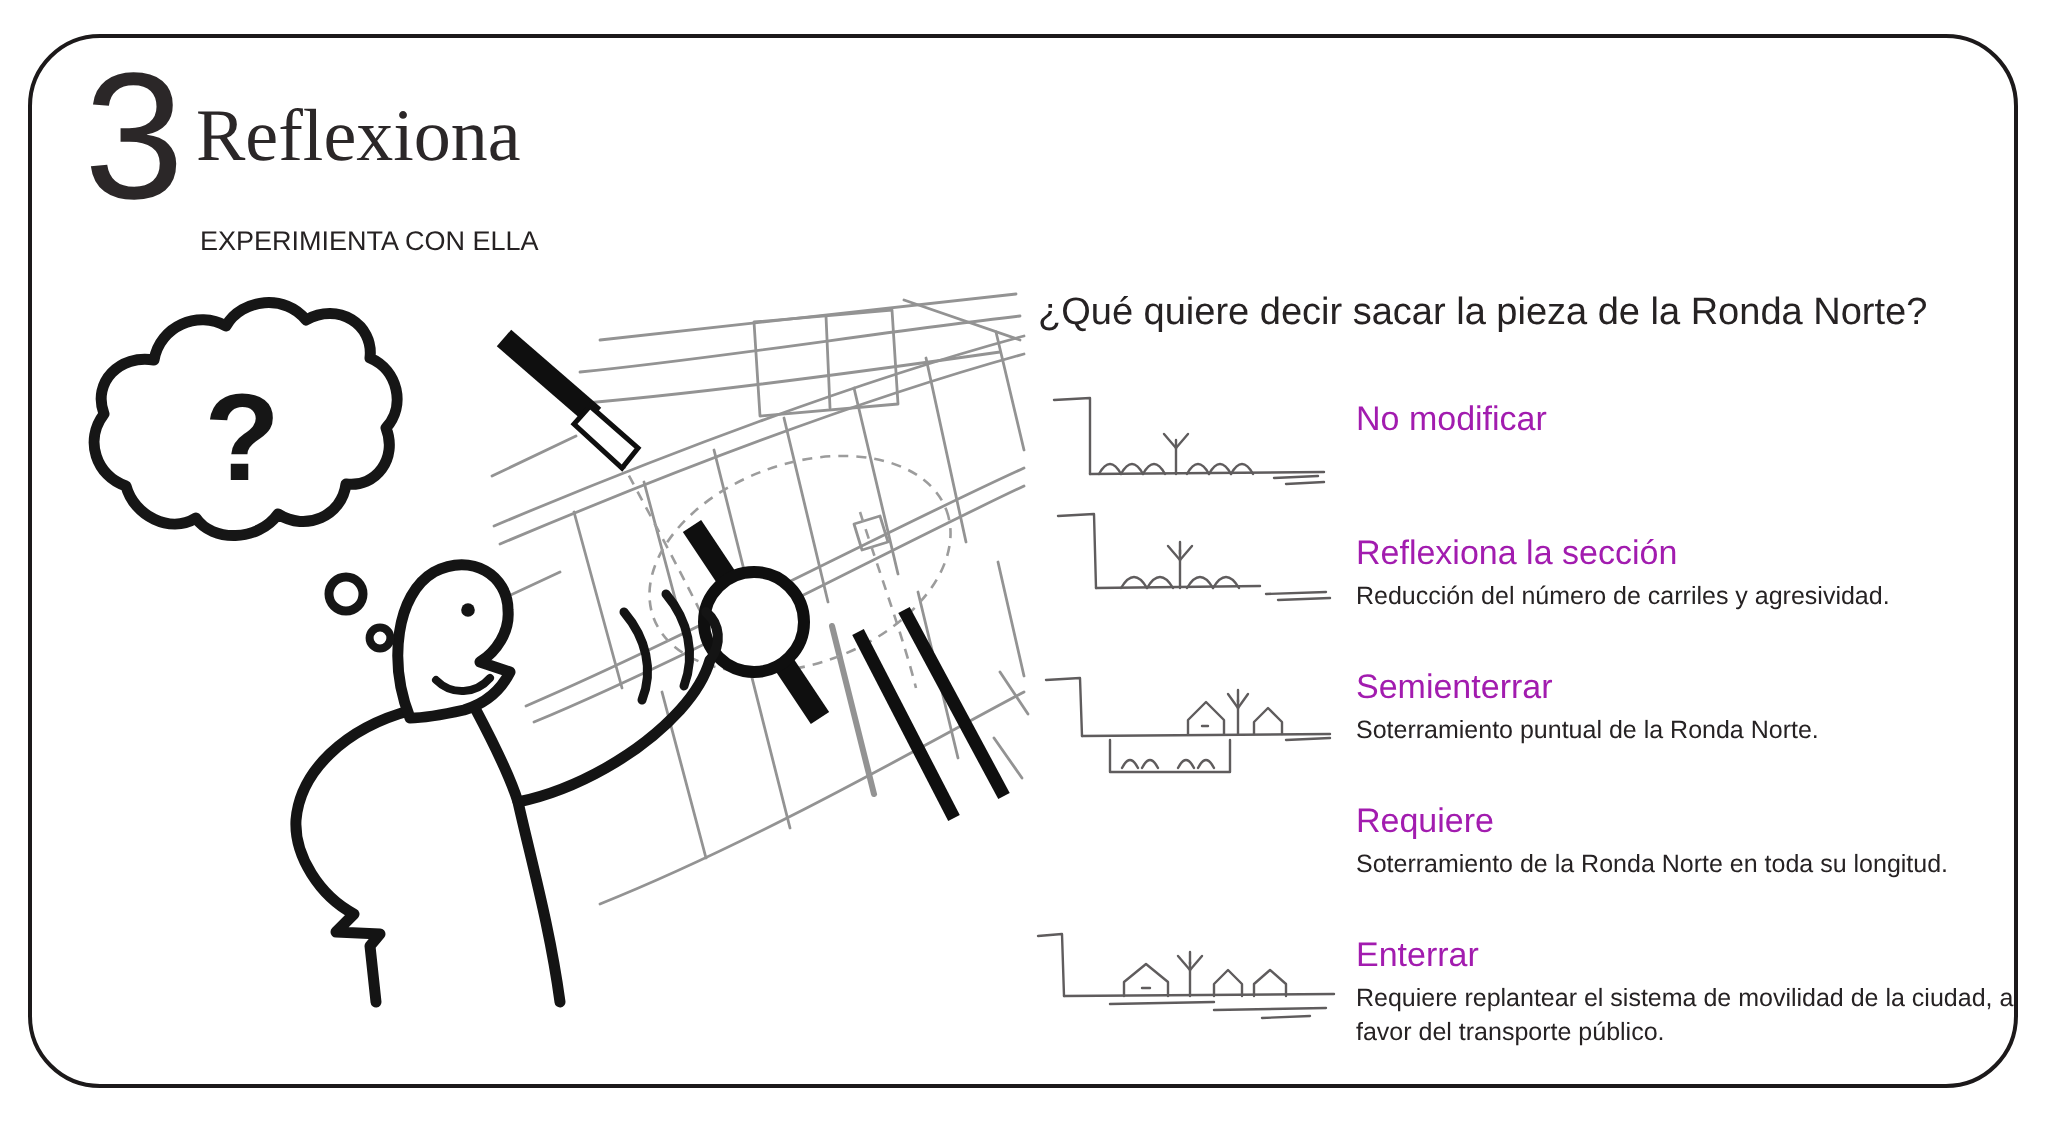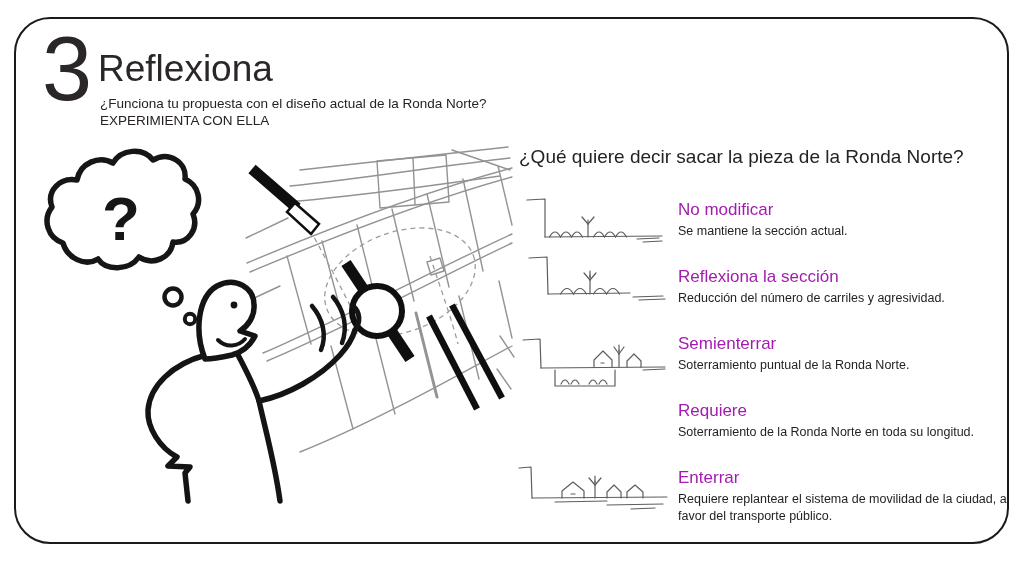--- a/index.html
+++ b/index.html
@@ -5,21 +5,21 @@
   html,body{margin:0;padding:0;background:#fff;}
   #screen{
     position:relative;width:1025px;height:568px;background:#ffffff;
     font-family:"Liberation Sans",sans-serif;color:#262223;overflow:hidden;
   }
   .frame{
     position:absolute;left:14px;top:17px;width:995px;height:527px;
     border:2.5px solid #1c191a;border-radius:36px;box-sizing:border-box;
   }
   .step-number{position:absolute;left:42px;top:24px;font-size:90px;line-height:1;color:#2b2728;font-weight:400;}
-  .main-title{position:absolute;left:98px;top:50px;font-size:37px;line-height:1.05;color:#2b2728;font-weight:400;}
+  .main-title{position:absolute;left:98px;top:50px;font-size:37px;line-height:1.05;color:#2b2728;font-weight:400;font-family:Liberation Serif, serif;}
   .sub1{position:absolute;left:100px;top:96px;font-size:13.5px;}
   .sub2{position:absolute;left:100px;top:113px;font-size:13.5px;}
   .panel-title{position:absolute;left:519px;top:146px;font-size:19px;color:#262223;}
   .option-row{position:absolute;left:515px;width:505px;height:67px;display:flex;}
   .option-sketch{flex:0 0 163px;width:163px;height:67px;position:relative;}
   .option-sketch svg{position:absolute;left:0;top:0;}
   .option-text{padding-top:14px;width:352px;}
   .option-label{font-size:17px;margin:0 0 3px 0;color:#a21caf;}
   .option-desc{font-size:12.5px;line-height:1.32;margin:0;color:#262223;}
   .illus{position:absolute;left:0;top:0;pointer-events:none;}
@@ -27,21 +27,20 @@
 </style>
 </head>
 <body>
 
 <div id="screen">
 
   <div class="frame"></div>
 
   <div class="step-number">3</div>
   <div class="main-title">Reflexiona</div>
-  <div class="sub1">¿Funciona tu propuesta con el diseño actual de la Ronda Norte?</div>
   <div class="sub2">EXPERIMIENTA CON ELLA</div>
 
   <svg class="illus" width="1025" height="568" viewBox="0 0 1025 568">
 
     <g stroke="#939393" stroke-width="1.4" fill="none" stroke-linecap="round" stroke-linejoin="round">
       <path d="M300,170 L508,147"></path>
       <path d="M290,186 C360,179 440,166 510,158"></path>
       <path d="M286,202 C350,197 430,186 500,176"></path>
       <path d="M452,150 L510,170"></path>
       <path d="M377,161 L380,208 L449,202 L446,155 Z"></path>
@@ -128,21 +127,20 @@
           <path d="M73,51 L73,34"></path>
             <path d="M73,38 L67,31"></path>
             <path d="M73,38 L79,31"></path>
           <path d="M122,53 L144,52"></path>
             <path d="M128,56 L147,55"></path>
         </g>
       </svg>
     </div>
     <div class="option-text">
       <p class="option-label">No modificar</p>
-      <p class="option-desc">Se mantiene la sección actual.</p>
     </div>
   </div>
 
   <div class="option-row" style="top:253px">
     <div class="option-sketch">
       <svg width="163" height="67" viewBox="0 0 163 67">
         <g class="sk">
           <path d="M14,5 L32,4 L33,41"></path>
           <path d="M33,41 L115,40"></path>
           <path d="M45.5,41 Q52,30 58.5,41"></path>

